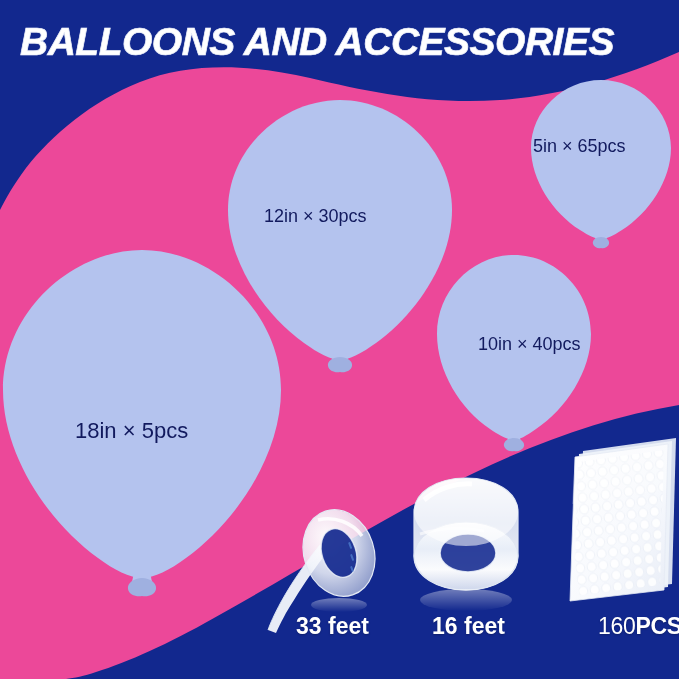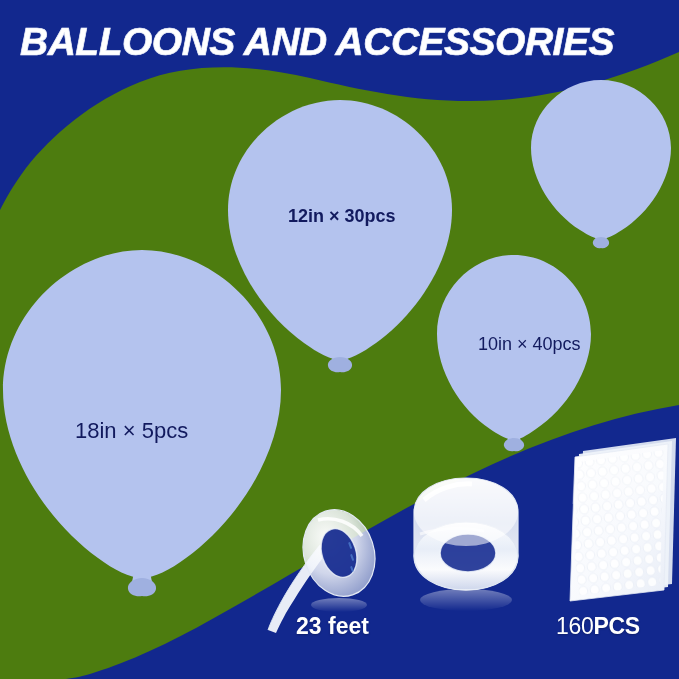--- a/index.html
+++ b/index.html
@@ -5,21 +5,21 @@
   html, body {
     margin: 0;
     padding: 0;
     background: #ffffff;
   }
   #stage {
     position: relative;
     width: 679px;
     height: 679px;
     overflow: hidden;
-    background: #4d7c0f;
+    background: #ec4899;
     font-family: "Liberation Sans", sans-serif;
   }
   #bg-svg, #art-svg {
     position: absolute;
     left: 0;
     top: 0;
     width: 679px;
     height: 679px;
   }
   #art-svg { pointer-events: none; }
@@ -41,36 +41,36 @@
 
   .balloon-label {
     position: absolute;
     color: #121a5e;
     font-size: 17.5px;
     font-weight: normal;
     white-space: nowrap;
     text-align: center;
   }
   .balloon-label.lbl-18 { left: 75px;  top: 418px; font-size: 22px; }
-  .balloon-label.lbl-12 { left: 288px; top: 206px; font-size: 18px; font-weight: bold; }
+  .balloon-label.lbl-12 { left: 264px; top: 206px; font-size: 18px; }
   .balloon-label.lbl-10 { left: 457px; top: 334px; font-size: 18px; margin-left: 21px; }
   .balloon-label.lbl-5  { left: 533px; top: 136px; font-size: 18px; }
 
   .acc-label {
     position: absolute;
     color: #ffffff;
     font-size: 23px;
     font-weight: bold;
     white-space: nowrap;
     text-shadow: 0 1px 2px rgba(0,0,0,0.25);
   }
   .acc-label.acc-33 { left: 296px; top: 613px; }
   .acc-label.acc-16 { left: 432px; top: 613px; }
   .acc-label.acc-160 { left: 556px; top: 613px; }
-  .acc-label .num-light { font-weight: normal; letter-spacing: -0.3px; }
+  .acc-label .num-light { font-weight: normal; letter-spacing: -0.3px; margin-left: 42px; }
   .acc-label .pcs-bold { font-weight: bold; letter-spacing: -0.3px; }
 </style>
 </head>
 <body>
 
 <div id="stage">
 
   <svg id="bg-svg" viewBox="0 0 679 679">
 
     <path d="M0,0 L679,0 L679,52
@@ -221,17 +221,19 @@
 
       <path d="M575,457 L668,444 L666,490 L572,504 Z" fill="#ffffff" opacity="0.18"></path>
     </g>
   </svg>
 
   <div class="title">BALLOONS AND ACCESSORIES</div>
 
   <div class="balloon-label lbl-18">18in × 5pcs</div>
   <div class="balloon-label lbl-12">12in × 30pcs</div>
   <div class="balloon-label lbl-10">10in × 40pcs</div>
-
-  <div class="acc-label acc-33">23 feet</div>
+  <div class="balloon-label lbl-5">5in × 65pcs</div>
+
+  <div class="acc-label acc-33">33 feet</div>
+  <div class="acc-label acc-16">16 feet</div>
   <div class="acc-label acc-160"><span class="num-light">160</span><span class="pcs-bold">PCS</span></div>
 
 </div>
 
 </body></html>

